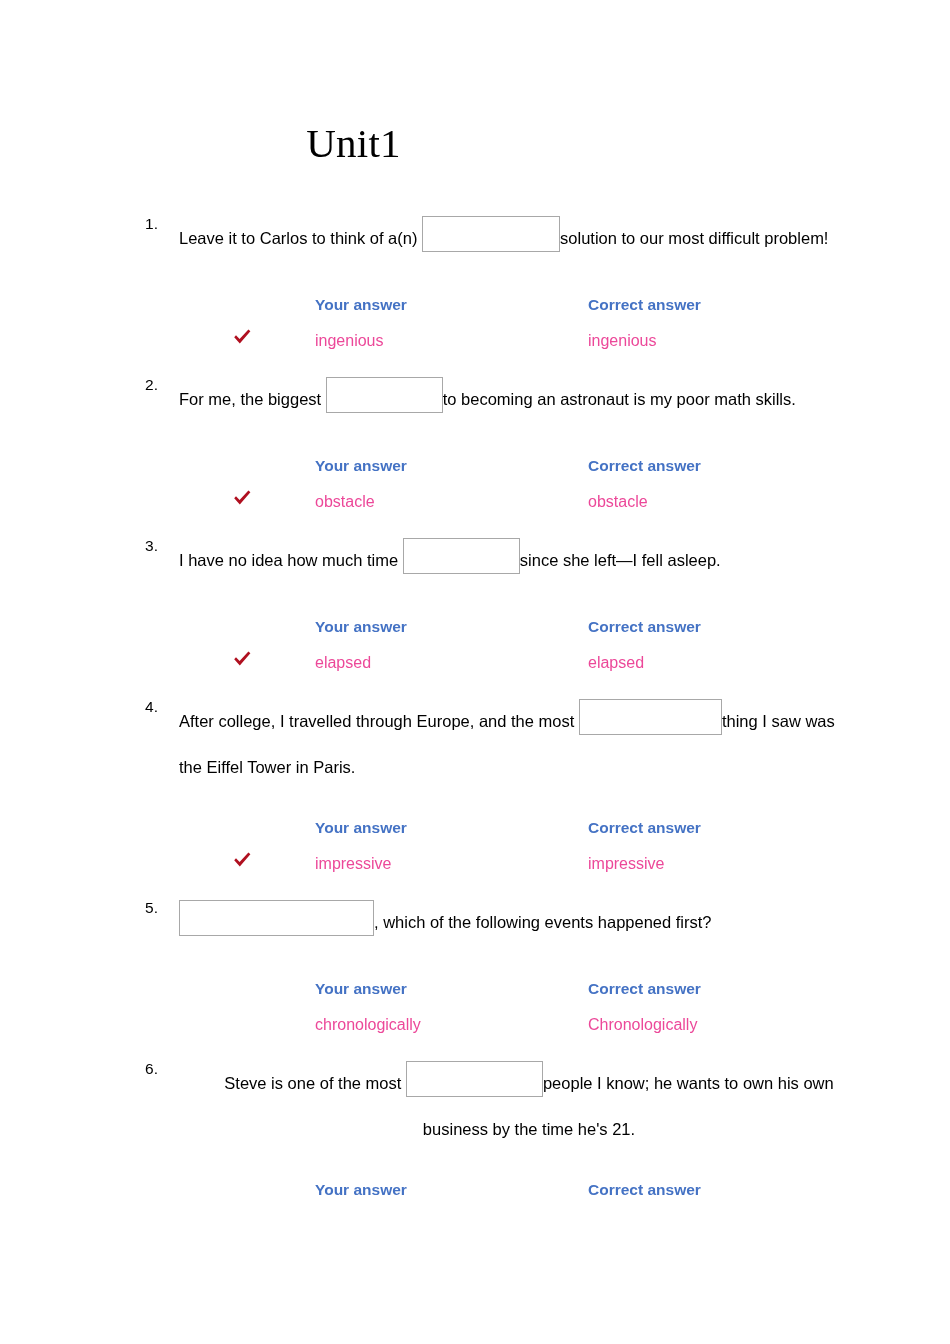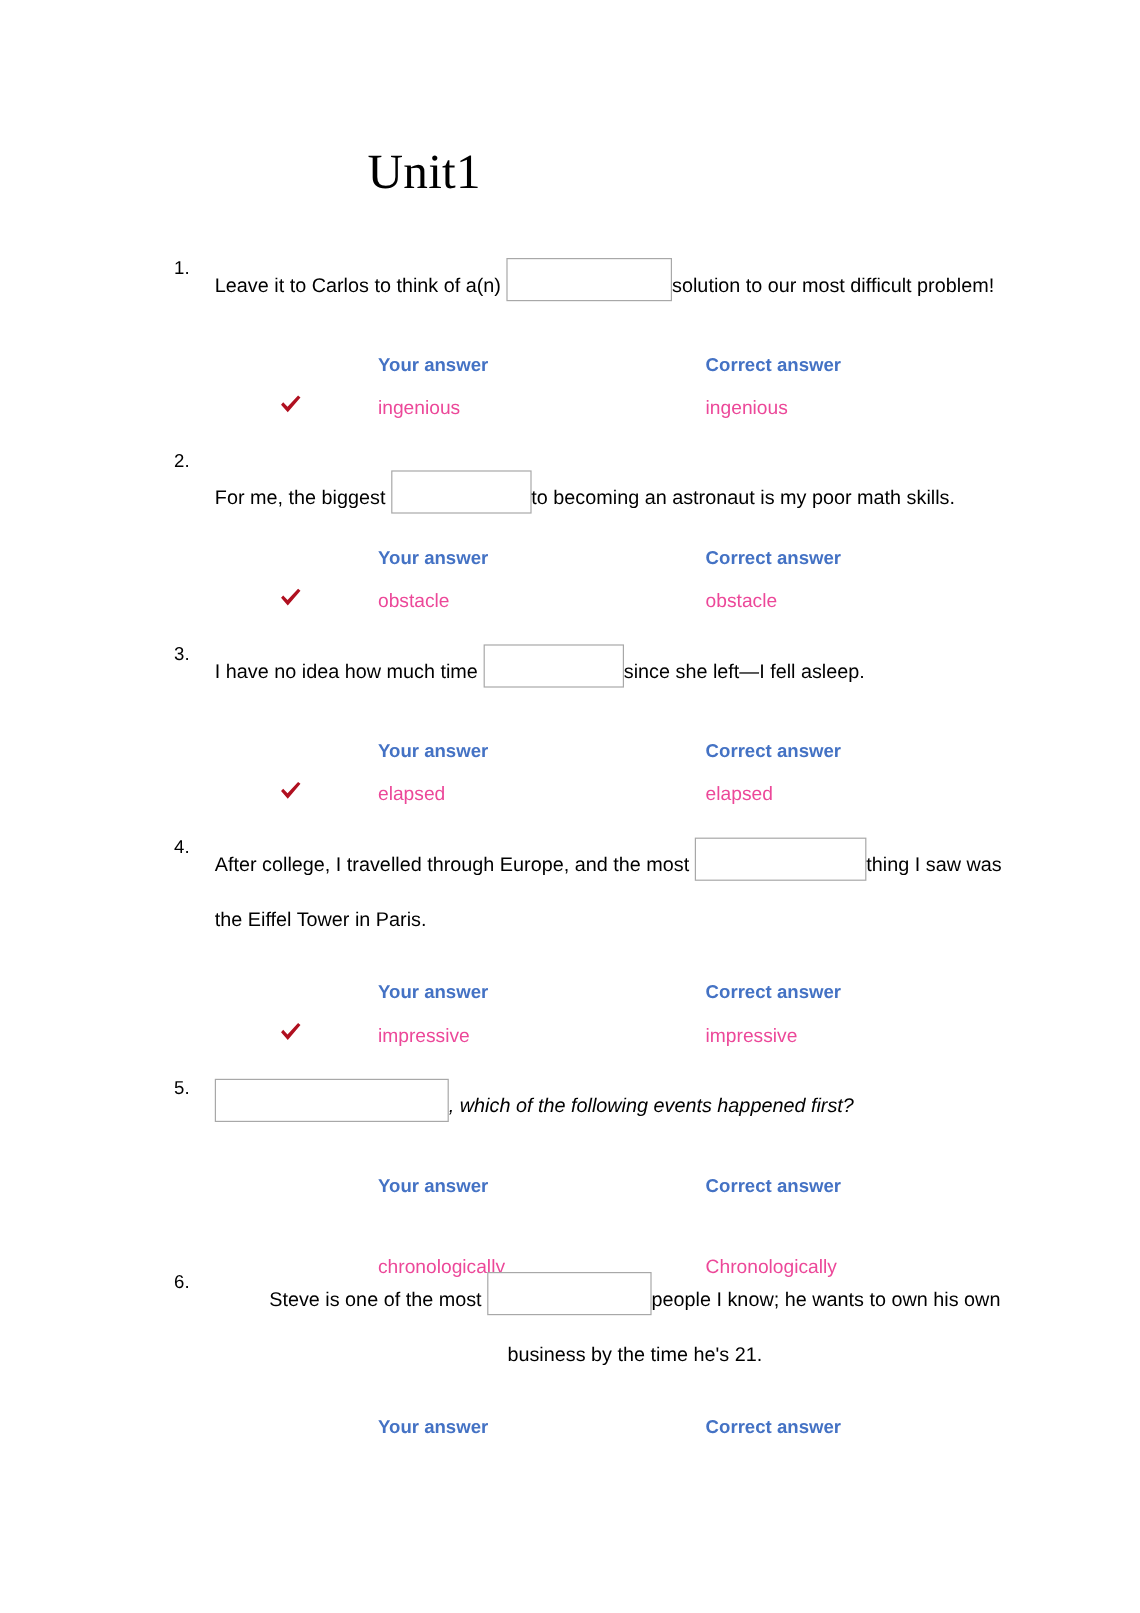--- a/index.html
+++ b/index.html
@@ -146,21 +146,21 @@
         <span class="check-mark">
           <svg viewBox="0 0 22 22" width="22" height="22" aria-hidden="true">
             <path d="M3.2 11.2 L5.0 9.2 L8.6 13.0 L17.4 3.6 L19.4 5.2 L8.8 17.6 Z" fill="currentColor"></path>
           </svg>
         </span>
         <span class="ans-value col-your">ingenious</span>
         <span class="ans-value col-correct">ingenious</span>
       </div>
       <div class="question" style="top: 376px;">
         <div class="q-number" style="top: 0px;">2.</div>
-        <div class="q-sentence" style="top: 16px;"><span class="seg">For me, the biggest</span> <span class="blank-box" style="width: 117px;"></span><span class="seg">to becoming an astronaut is my poor math skills.</span></div>
+        <div class="q-sentence" style="top: 0px;"><span class="seg">For me, the biggest</span> <span class="blank-box" style="width: 117px;"></span><span class="seg">to becoming an astronaut is my poor math skills.</span></div>
       </div>
       <div class="ans-headers" style="position: absolute; top: 456px;">
         <span class="ans-header-label col-your">Your answer</span>
         <span class="ans-header-label col-correct">Correct answer</span>
       </div>
       <div class="ans-values" style="position: absolute; top: 492px;">
         <span class="check-mark">
           <svg viewBox="0 0 22 22" width="22" height="22" aria-hidden="true">
             <path d="M3.2 11.2 L5.0 9.2 L8.6 13.0 L17.4 3.6 L19.4 5.2 L8.8 17.6 Z" fill="currentColor"></path>
           </svg>
@@ -197,27 +197,27 @@
         <span class="check-mark">
           <svg viewBox="0 0 22 22" width="22" height="22" aria-hidden="true">
             <path d="M3.2 11.2 L5.0 9.2 L8.6 13.0 L17.4 3.6 L19.4 5.2 L8.8 17.6 Z" fill="currentColor"></path>
           </svg>
         </span>
         <span class="ans-value col-your">impressive</span>
         <span class="ans-value col-correct">impressive</span>
       </div>
       <div class="question" style="top: 899px;">
         <div class="q-number" style="top: 0px;">5.</div>
-        <div class="q-sentence" style="top: 0px; font-style: italic;"><span class="blank-box" style="width: 195px;"></span><span class="seg">, which of the following events happened first?</span></div>
+        <div class="q-sentence" style="top: 0px;"><span class="blank-box" style="width: 195px;"></span><span class="seg">, which of the following events happened first?</span></div>
       </div>
       <div class="ans-headers" style="position: absolute; top: 979px;">
         <span class="ans-header-label col-your">Your answer</span>
         <span class="ans-header-label col-correct">Correct answer</span>
       </div>
-      <div class="ans-values" style="position: absolute; top: 1015px; margin-top: 32px;">
+      <div class="ans-values" style="position: absolute; top: 1015px;">
         <span class="ans-value col-your">chronologically</span>
         <span class="ans-value col-correct">Chronologically</span>
       </div>
       <div class="question" style="top: 1060px;">
         <div class="q-number" style="top: 0px;">6.</div>
         <div class="q-sentence" style="top: 0px; text-align: center;"><span class="seg">Steve is one of the most</span> <span class="blank-box" style="width: 137px;"></span><span class="seg">people I know; he wants to own his own</span><br><span class="seg">business by the time he's 21.</span></div>
       </div>
       <div class="ans-headers" style="position: absolute; top: 1180px;">
         <span class="ans-header-label col-your">Your answer</span>
         <span class="ans-header-label col-correct">Correct answer</span>

